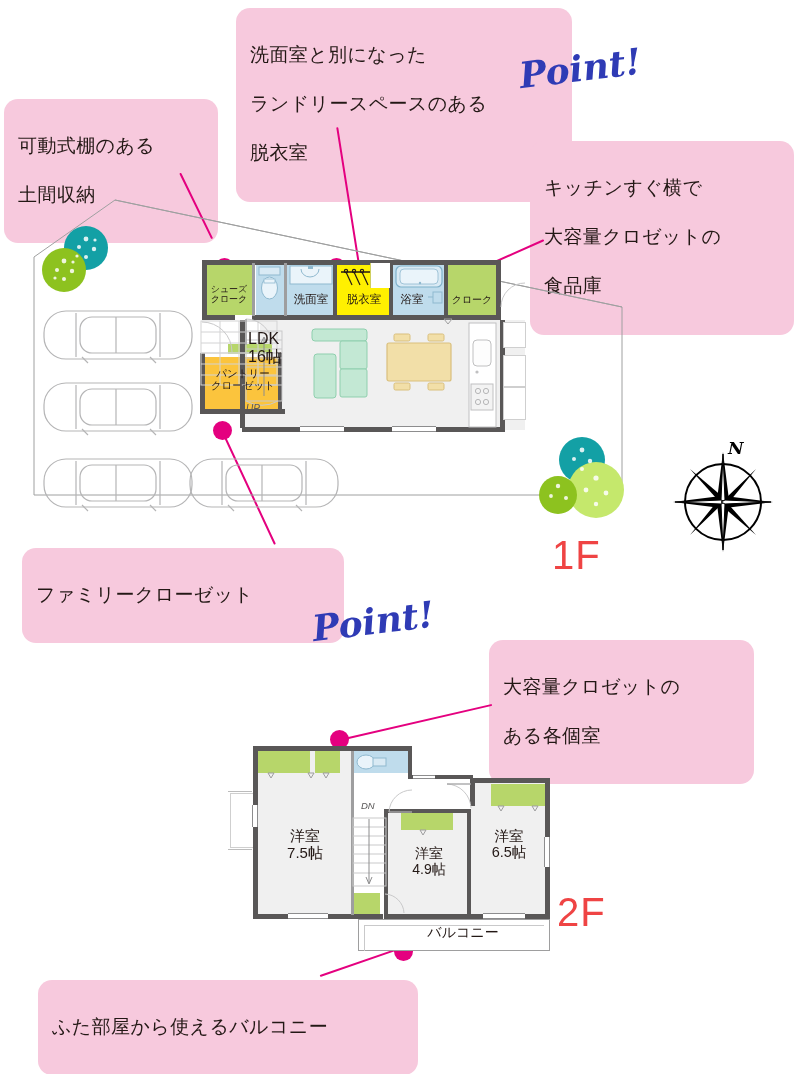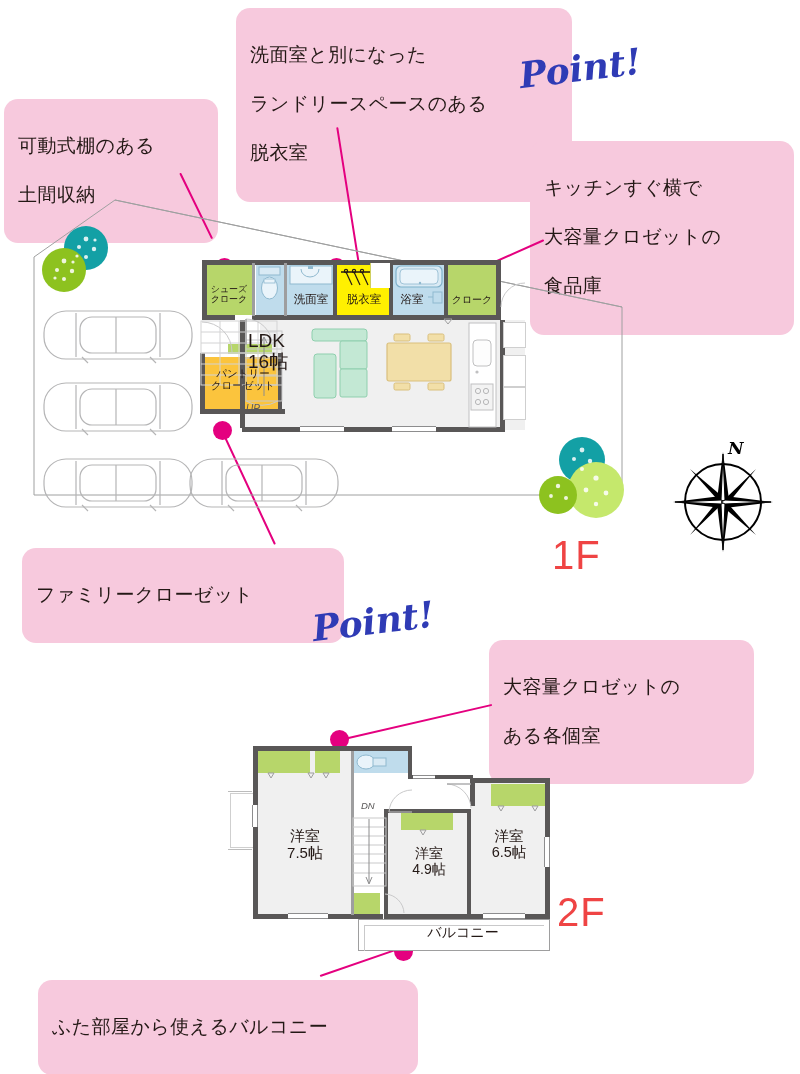--- a/index.html
+++ b/index.html
@@ -351,21 +351,21 @@
     </div>
     <div class="rlabel" style="left:138px;top:33px;width:52px;font-size:11.5px;">
       <span class="l1">脱衣室</span>
     </div>
     <div class="rlabel" style="left:190px;top:33px;width:44px;font-size:11.5px;">
       <span class="l1">浴室</span>
     </div>
     <div class="rlabel" style="left:246px;top:34px;width:52px;font-size:10px;">
       <span class="l1">クローク</span>
     </div>
-    <div class="rlabel" style="left:48px;top:70px;width:62px;font-size:19px;text-align:left;">
+    <div class="rlabel" style="left:48px;top:70px;width:62px;font-size:16px;text-align:left;">
       <span class="l1">LDK</span>
       <span class="l2">16帖</span>
     </div>
     <div class="rlabel" style="left:2px;top:108px;width:82px;font-size:10.5px;">
       <span class="l1">パントリー</span>
       <span class="l2">クローゼット</span>
     </div>
     <div class="tinytxt" style="left:46px;top:143px;font-size:10px;color:#595757;">UP</div>
   </div>
 </div>

